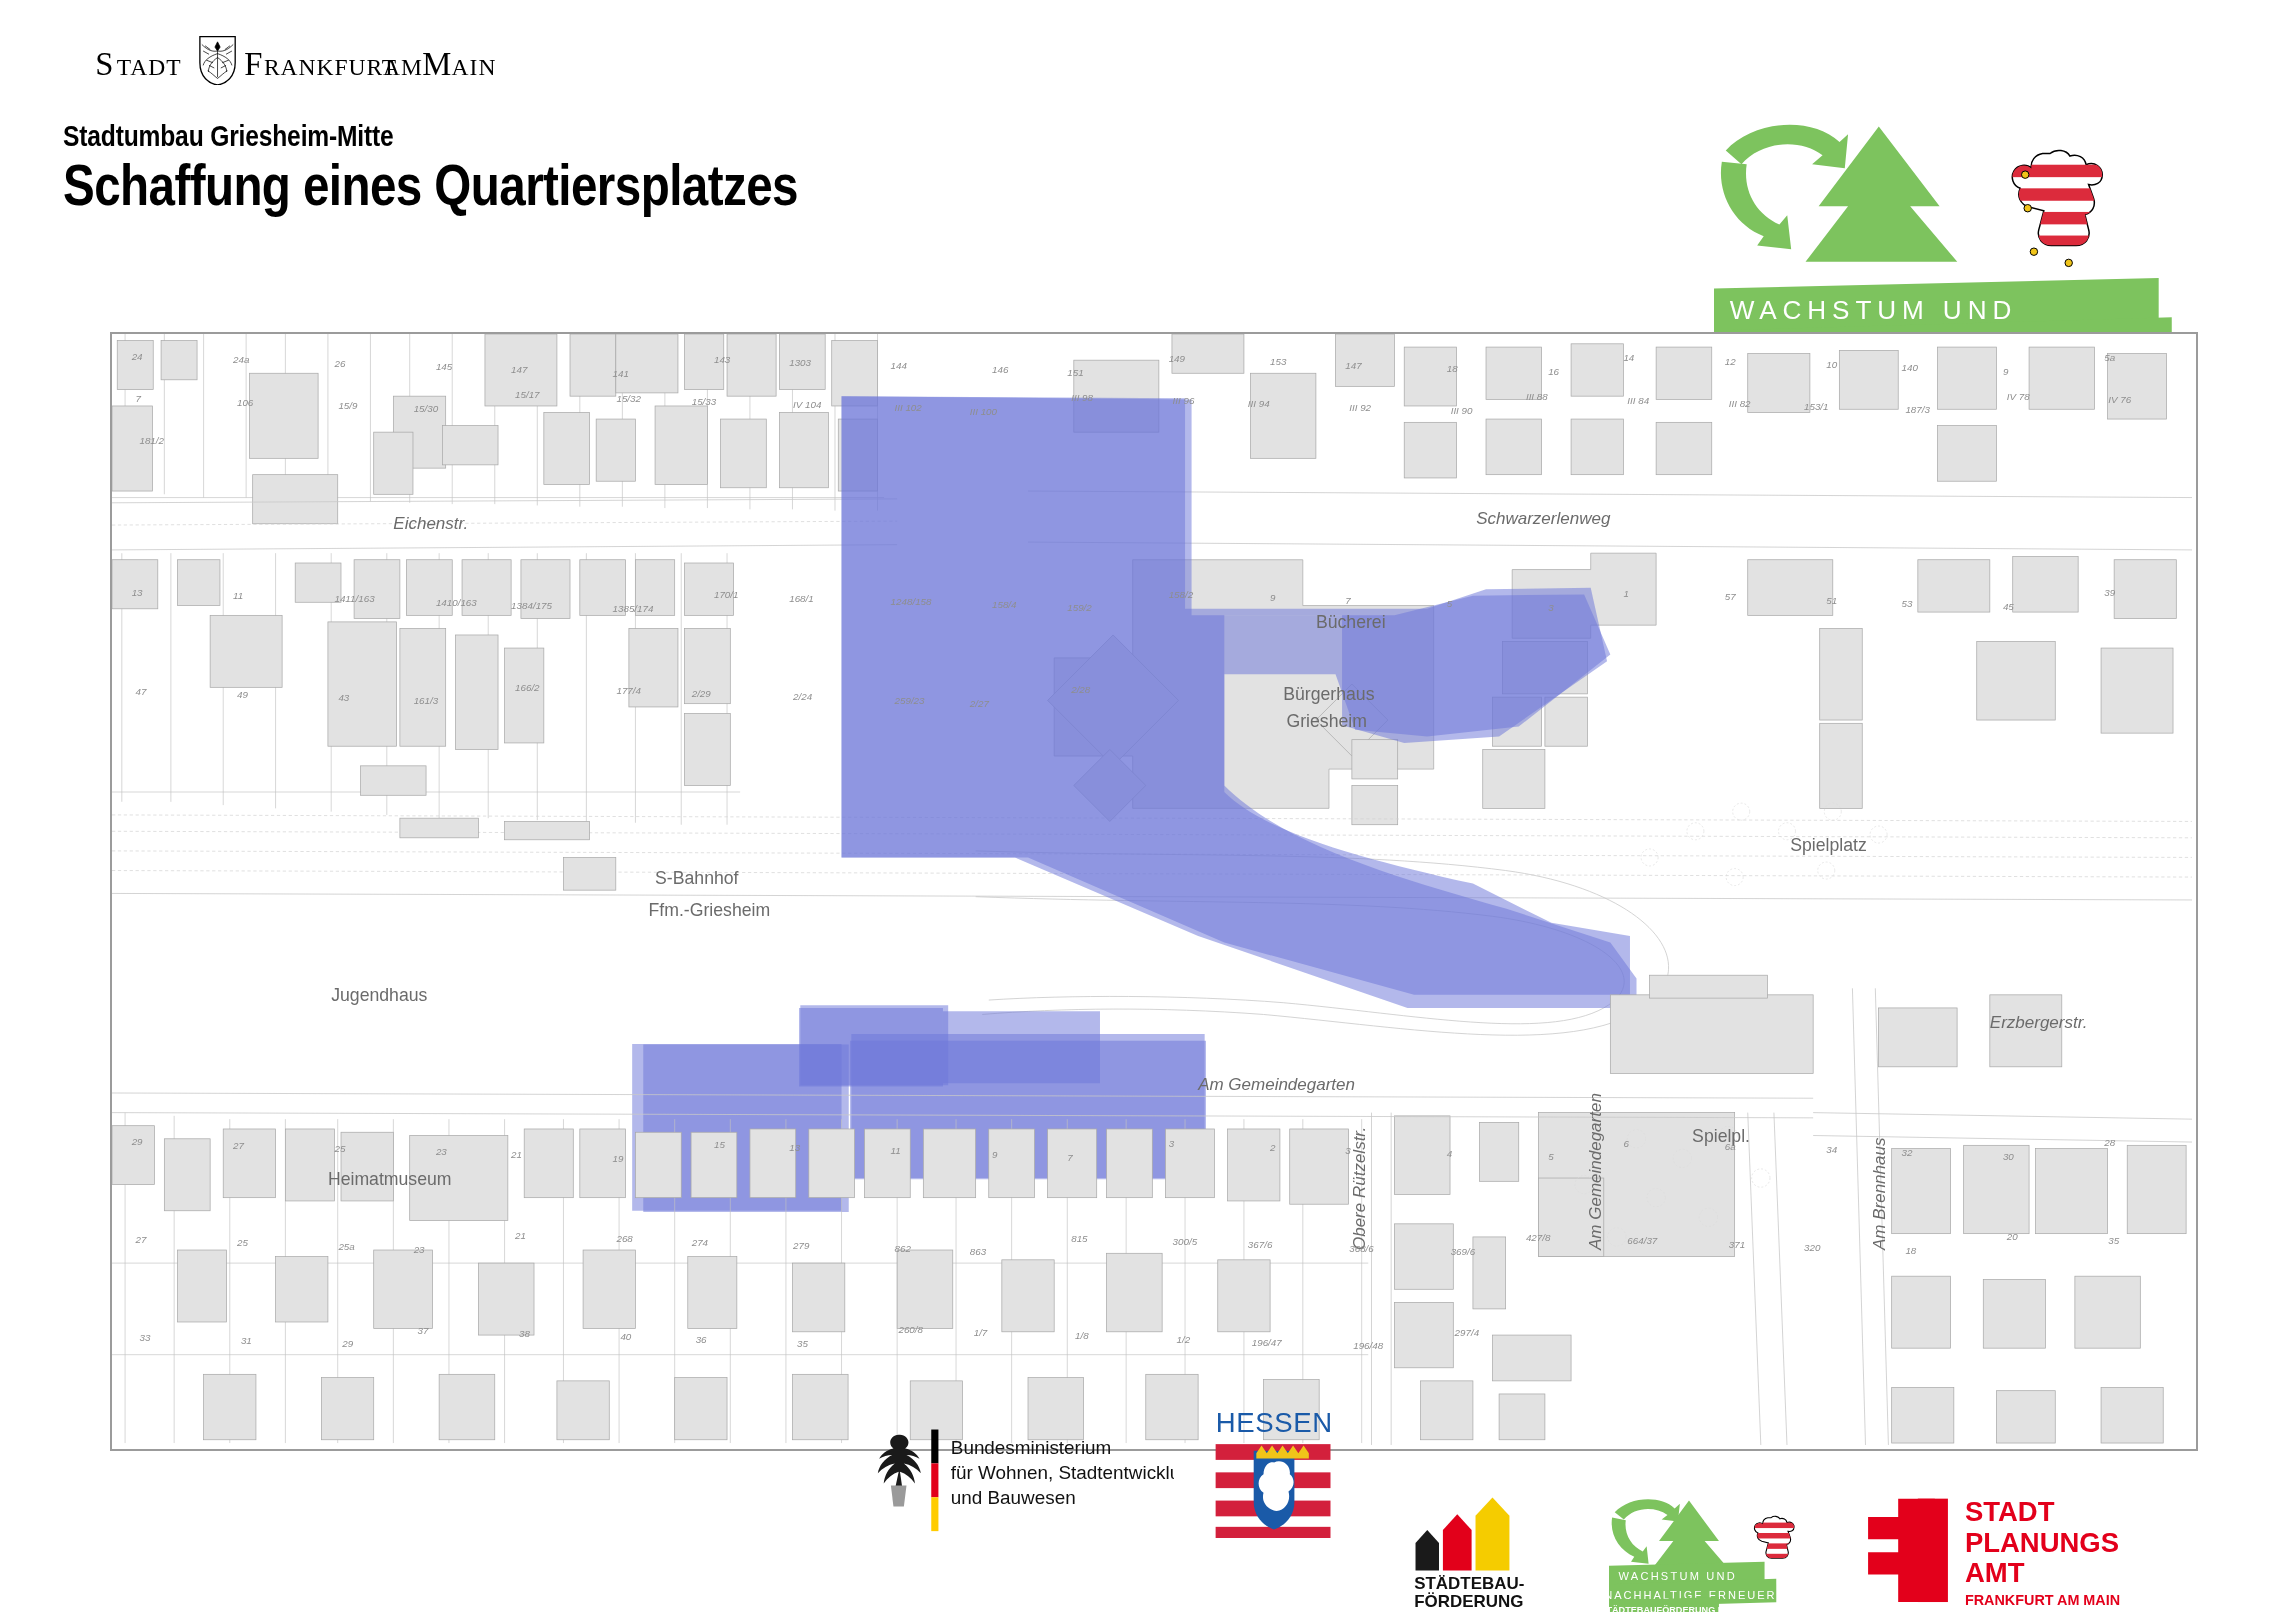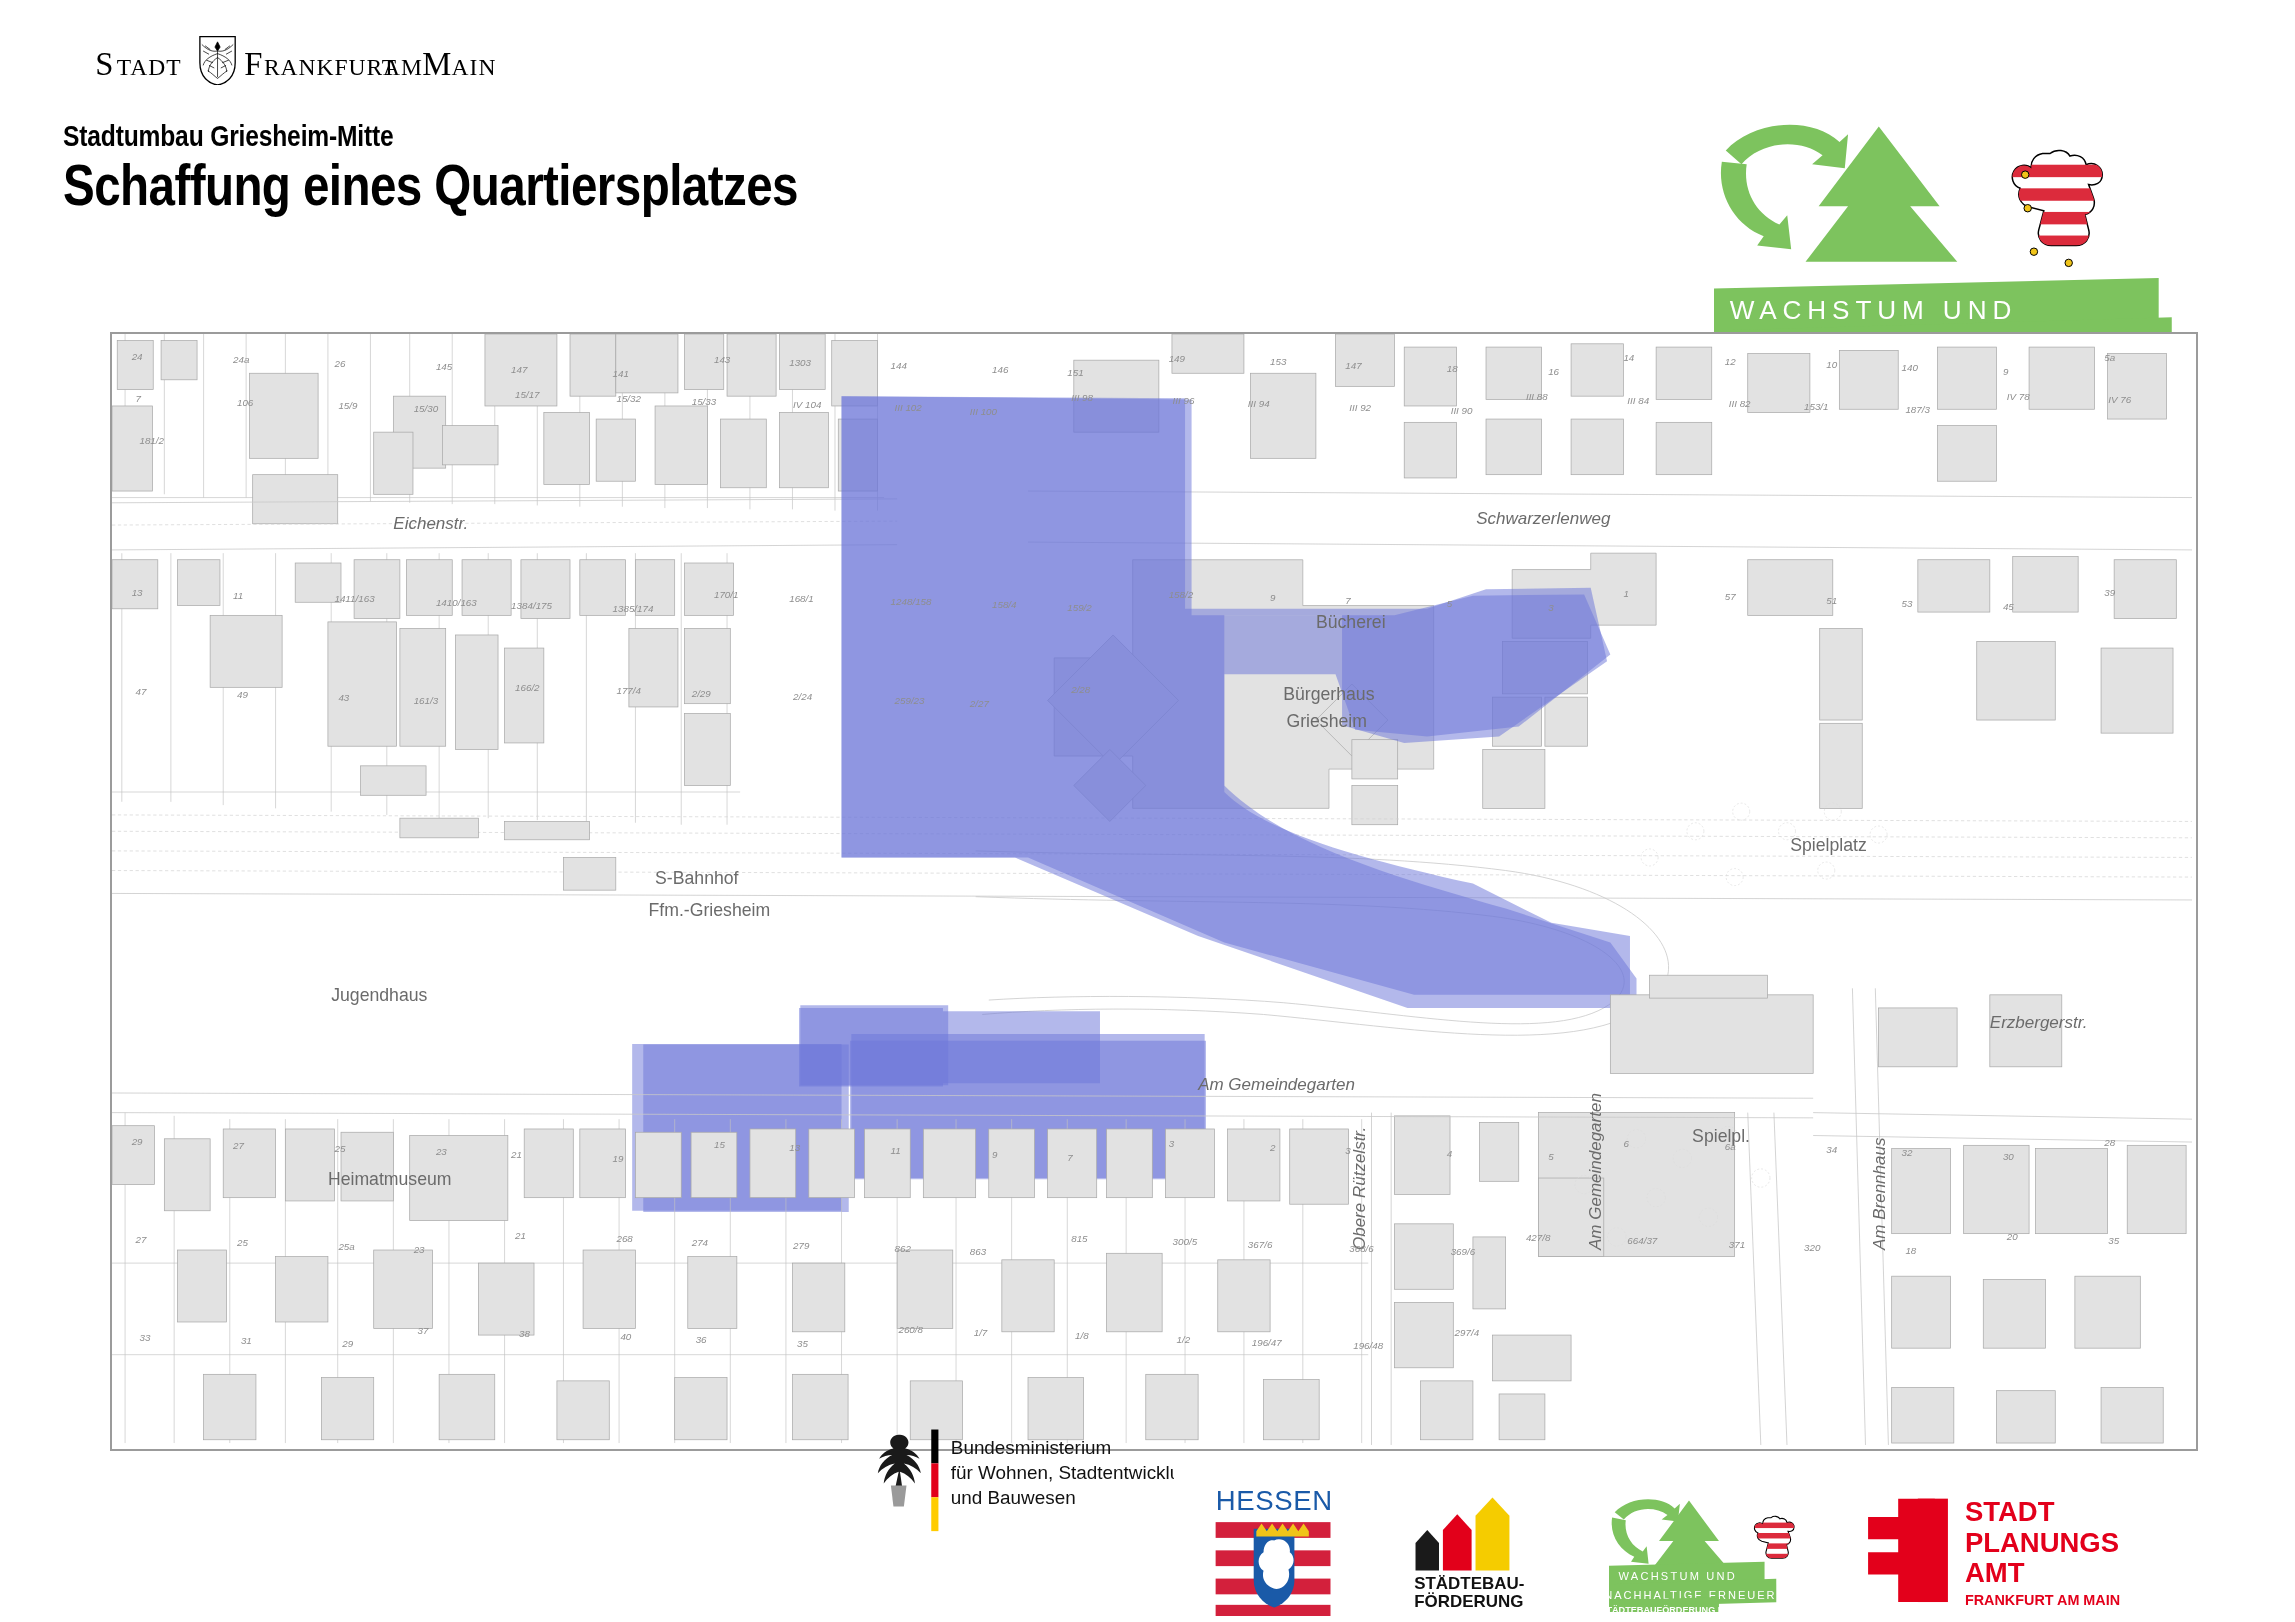--- a/index.html
+++ b/index.html
@@ -33,21 +33,21 @@
 
   .bldg{fill:#e2e2e2;stroke:#a8a8a8;stroke-width:1.1;}
   .parcel{fill:none;stroke:#c2c2c2;stroke-width:1;}
   .road{fill:none;stroke:#c8c8c8;stroke-width:1.2;}
   .rail{fill:none;stroke:#cfcfcf;stroke-width:1;stroke-dasharray:5 4;}
   .blue{fill:#6e76d8;fill-opacity:.52;stroke:none;}
 
   
   .footer-logo{position:absolute;}
   #bmwsb{left:867px;top:1423px;width:307px;height:114px;}
-  #hessen{left:1213px;top:1488px;width:128px;height:128px;}
+  #hessen{left:1213px;top:1410px;width:128px;height:128px;}
   #staedtebau{left:1409px;top:1492px;width:150px;height:121px;}
   #wachstum-small{left:1609px;top:1498px;width:216px;height:111px;}
   #stadtplanung{left:1855px;top:1492px;width:301px;height:118px;text-align:center;}
 
   .ft-txt{font-family:"Liberation Sans", sans-serif;}
 </style>
 </head>
 <body>
 
 <div id="city-logo">

